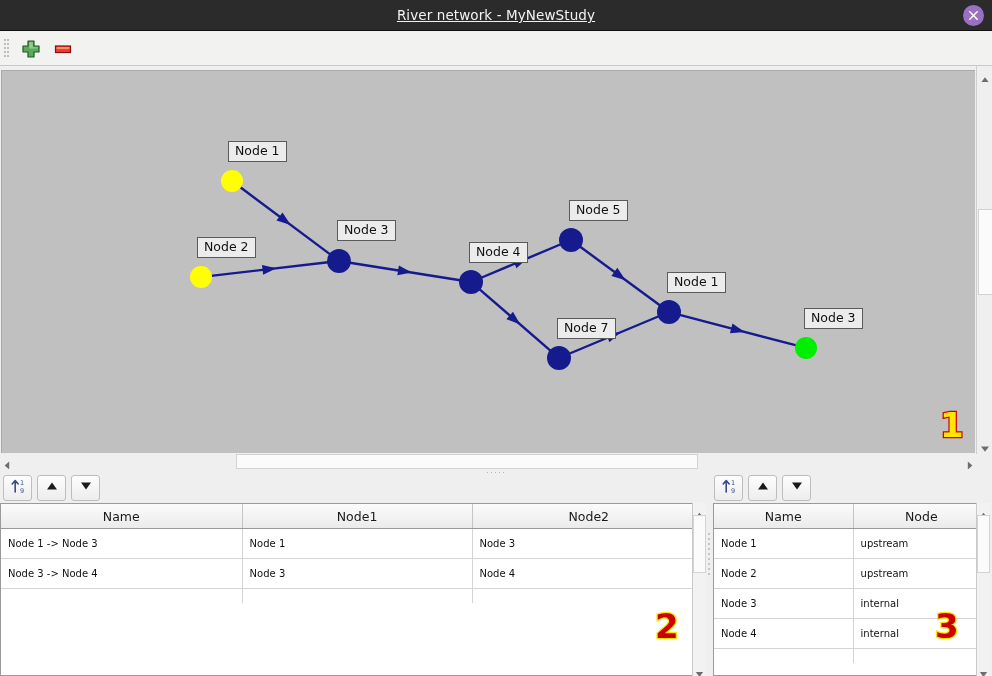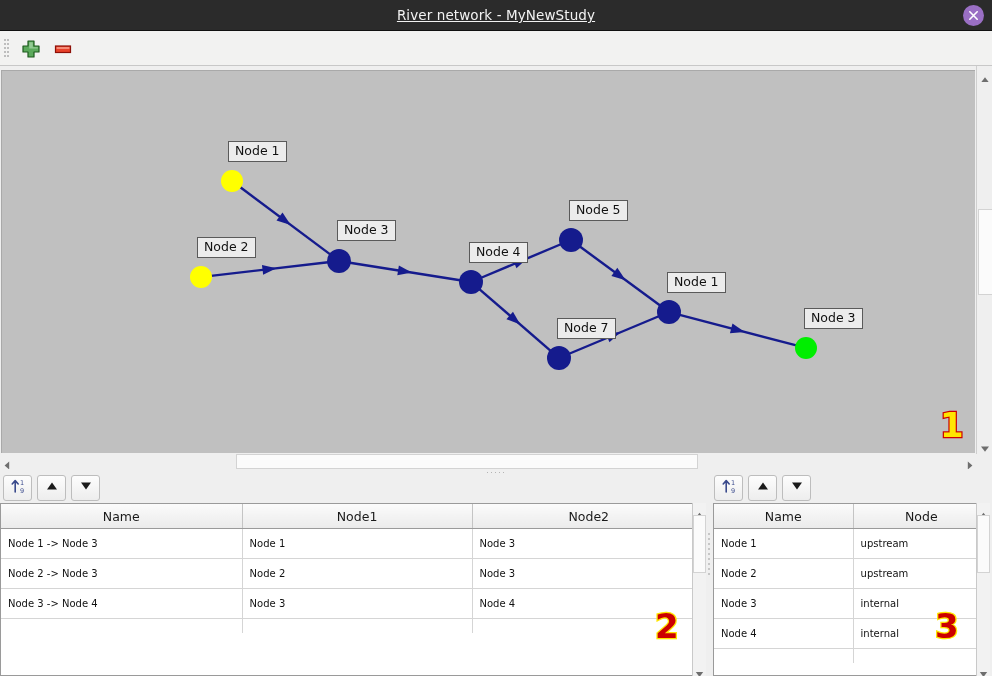--- a/index.html
+++ b/index.html
@@ -354,25 +354,20 @@
               <th style="border-right: none;">Node2</th>
             </tr>
           </thead>
         <tbody id="links-body">
             <tr>
               <td>Node 1 -&gt; Node 3</td>
               <td>Node 1</td>
               <td style="border-right: none;">Node 3</td>
             </tr>
             <tr>
-              <td>Node 2 -&gt; Node 3</td>
-              <td>Node 2</td>
-              <td style="border-right: none;">Node 3</td>
-            </tr>
-            <tr>
               <td>Node 3 -&gt; Node 4</td>
               <td>Node 3</td>
               <td style="border-right: none;">Node 4</td>
             </tr>
             <tr class="filler">
               <td></td>
               <td></td>
               <td style="border-right: none;"></td>
             </tr>
           </tbody>

